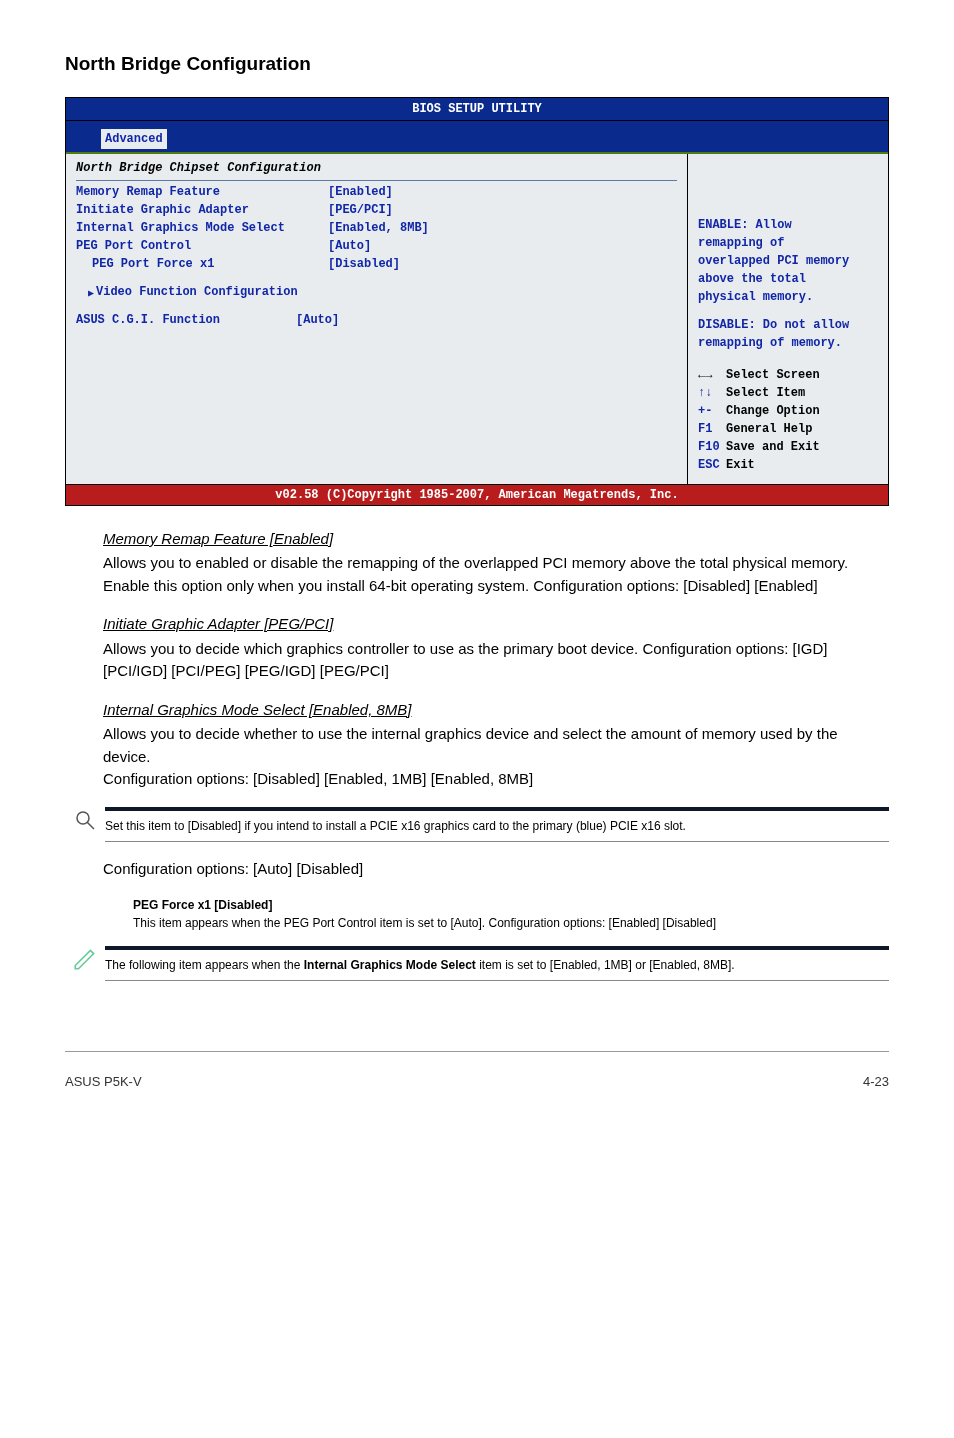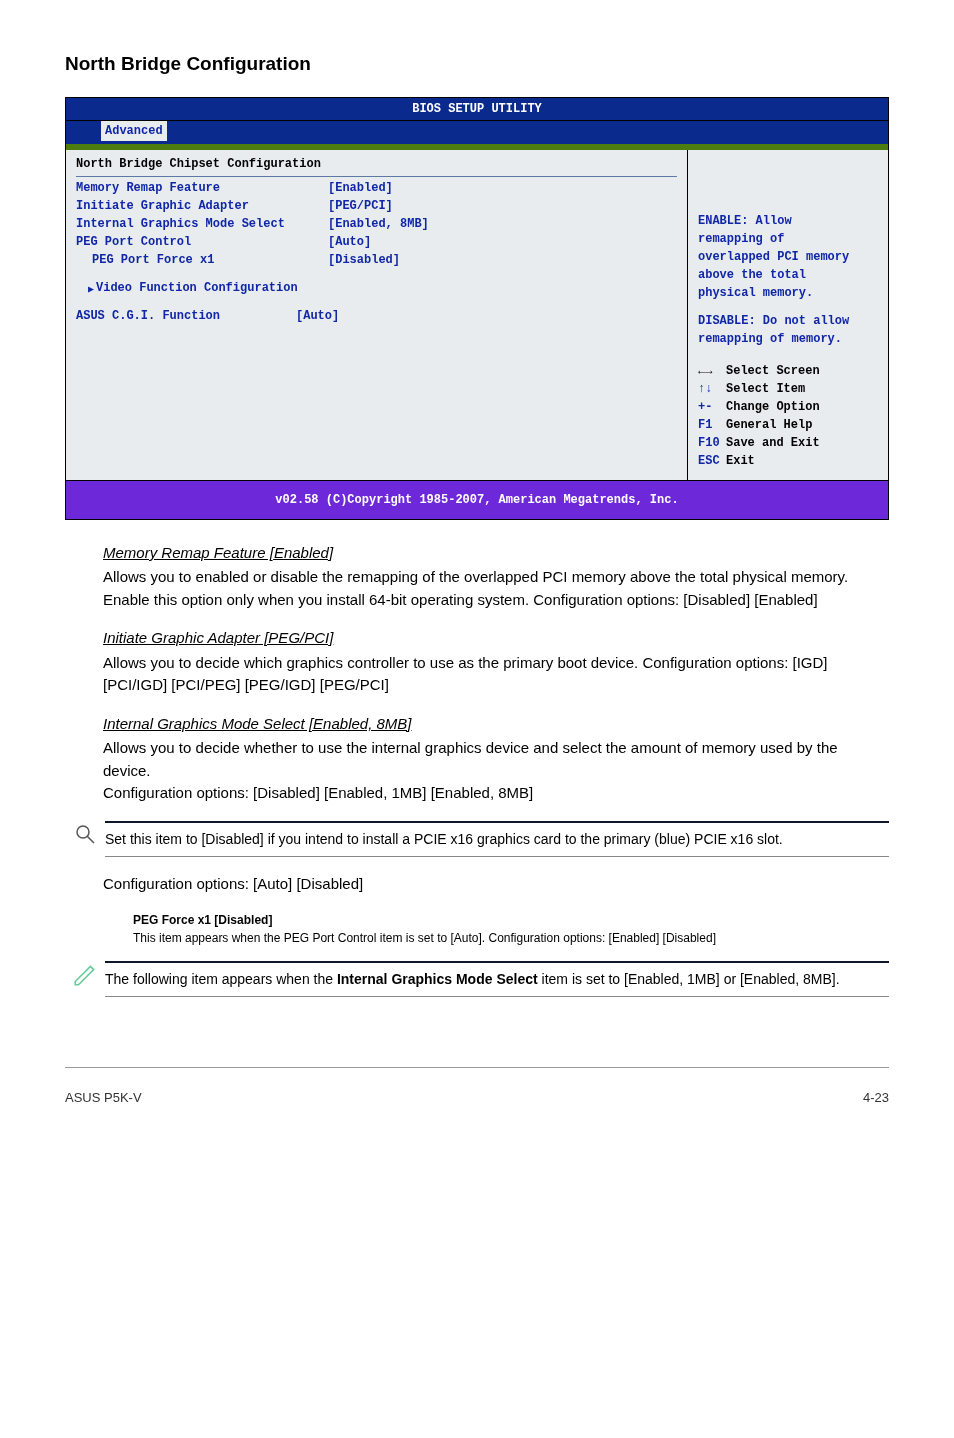--- a/index.html
+++ b/index.html
@@ -29,22 +29,22 @@
     }
     .bios-title-row {
       background: #0b2a8e;
       color: #fff;
       text-align: center;
       padding: 2px 0;
       border-bottom: 1px solid #000;
     }
     .bios-tab-row {
       background: #0b2a8e;
-      padding: 0px 35px 3px 35px;
-      border-bottom: 6px solid #4d7c0f;
+      padding: 8px 35px 3px 35px;
+      border-bottom: 2px solid #4d7c0f;
     }
     .bios-tab {
       background: #e8ecef;
       color: #1026a7;
       display: inline-block;
       padding: 1px 4px;
     }
     .bios-body {
       display: flex;
       background: #e8ecef;
@@ -53,20 +53,21 @@
     .bios-left {
       flex: 1 1 auto;
       padding: 5px 10px 40px 10px;
       border-right: 1px solid #000;
     }
     .bios-hdr {
       color: #000;
       margin-bottom: 2px;
       border-bottom: 1px solid #5c7aa3;
       padding-bottom: 3px;
+      font-style: italic;
     }
     .bios-row {
       display: flex;
     }
     .bios-label {
       flex: 0 0 252px;
     }
     .bios-value {
       flex: 1 1 auto;
     }
@@ -98,24 +99,24 @@
     .bios-keys .k {
       display: inline-block;
       width: 28px;
       color: #1026a7;
     }
     .bios-keys .arrow-lr {
       display:inline-block;
       width:28px;
     }
     .bios-footer {
-      background: #6d28d9;
+      background: #b91c1c;
       color: #fff;
       text-align: center;
-      padding: 10px 0;
+      padding: 1px 0;
       border-top: 1px solid #000;
     }
     .content-block {
       padding-left: 38px;
       margin-top: 22px;
     }
     .sub-head {
       font-style: italic;
       text-decoration: underline;
       margin-bottom: 2px;
@@ -125,24 +126,24 @@
     }
     .note-row {
       display: flex;
       align-items: center;
       margin: 8px 0 16px 0;
     }
     .note-lines {
       flex: 1;
     }
     .note-box {
-      border-top: 2px solid #0f172a;
+      border-top: 4px solid #0f172a;
       border-bottom: 1px solid #888;
       padding: 6px 0;
-      font-size: 14px;
+      font-size: 12px;
     }
     .note-icon {
       flex: 0 0 40px;
       text-align: center;
       font-size: 22px;
     }
     .indent-sub {
       padding-left: 30px;
       margin-bottom: 14px;
       font-size: 12px;

